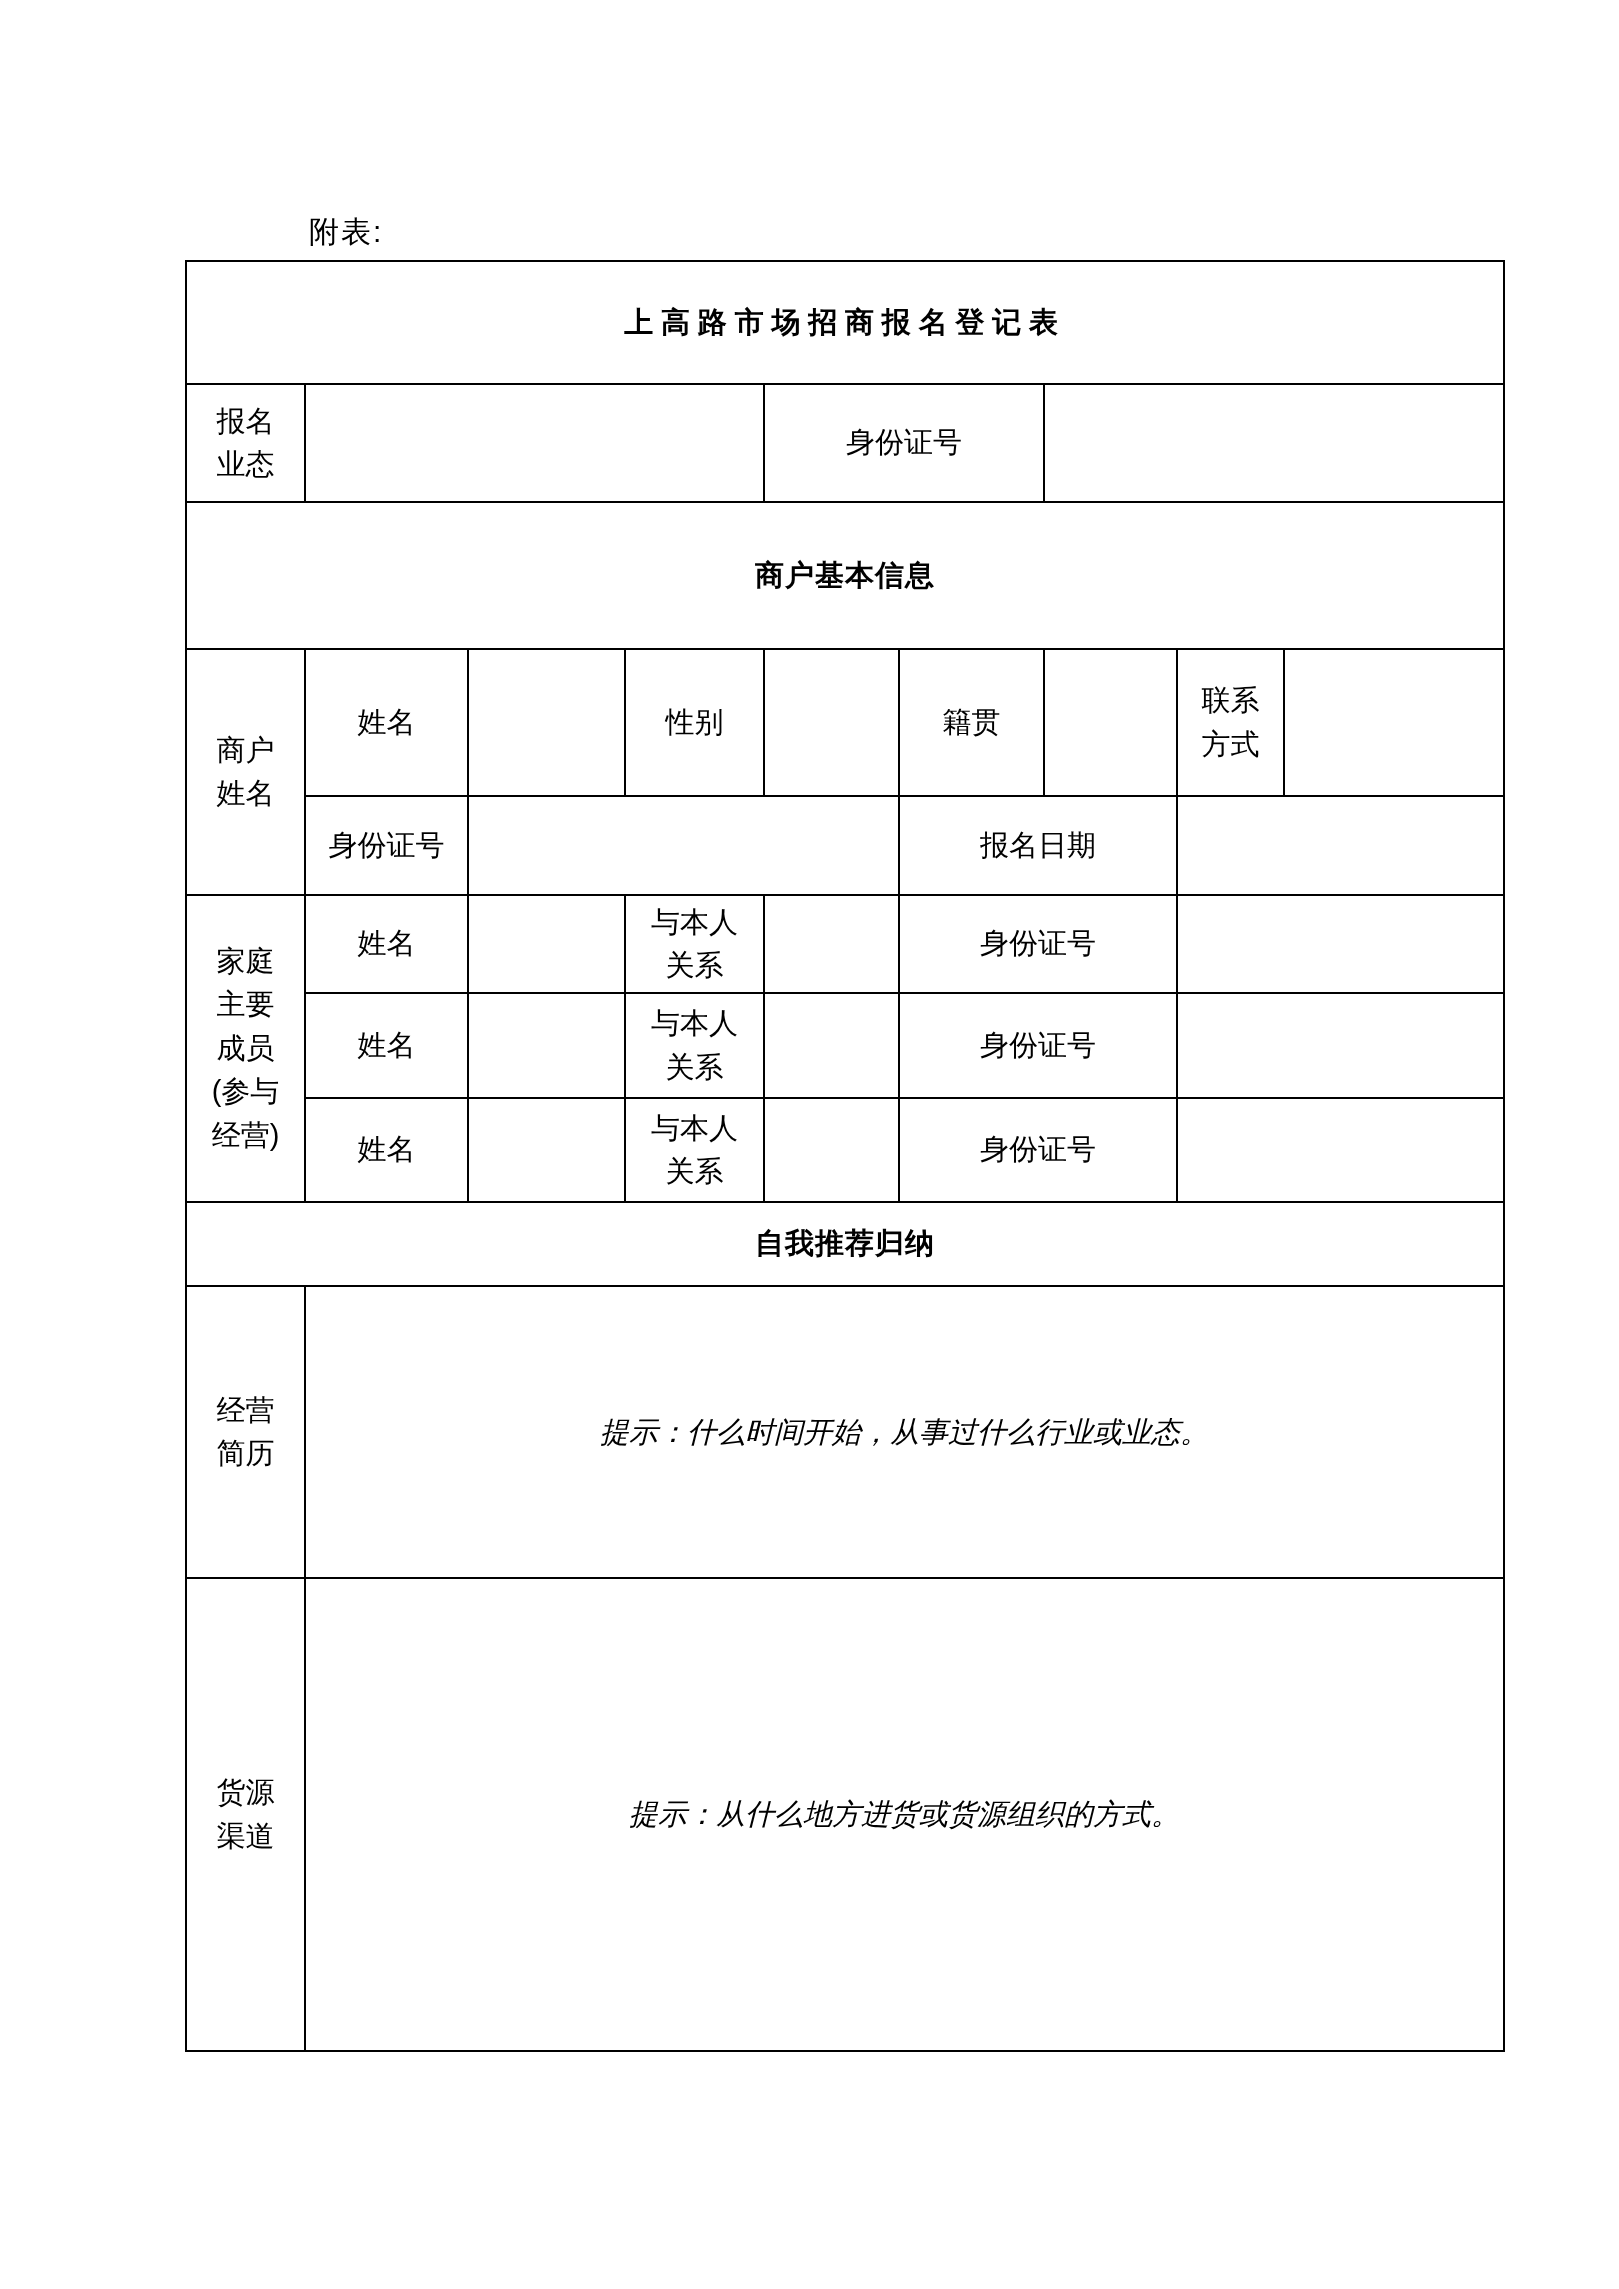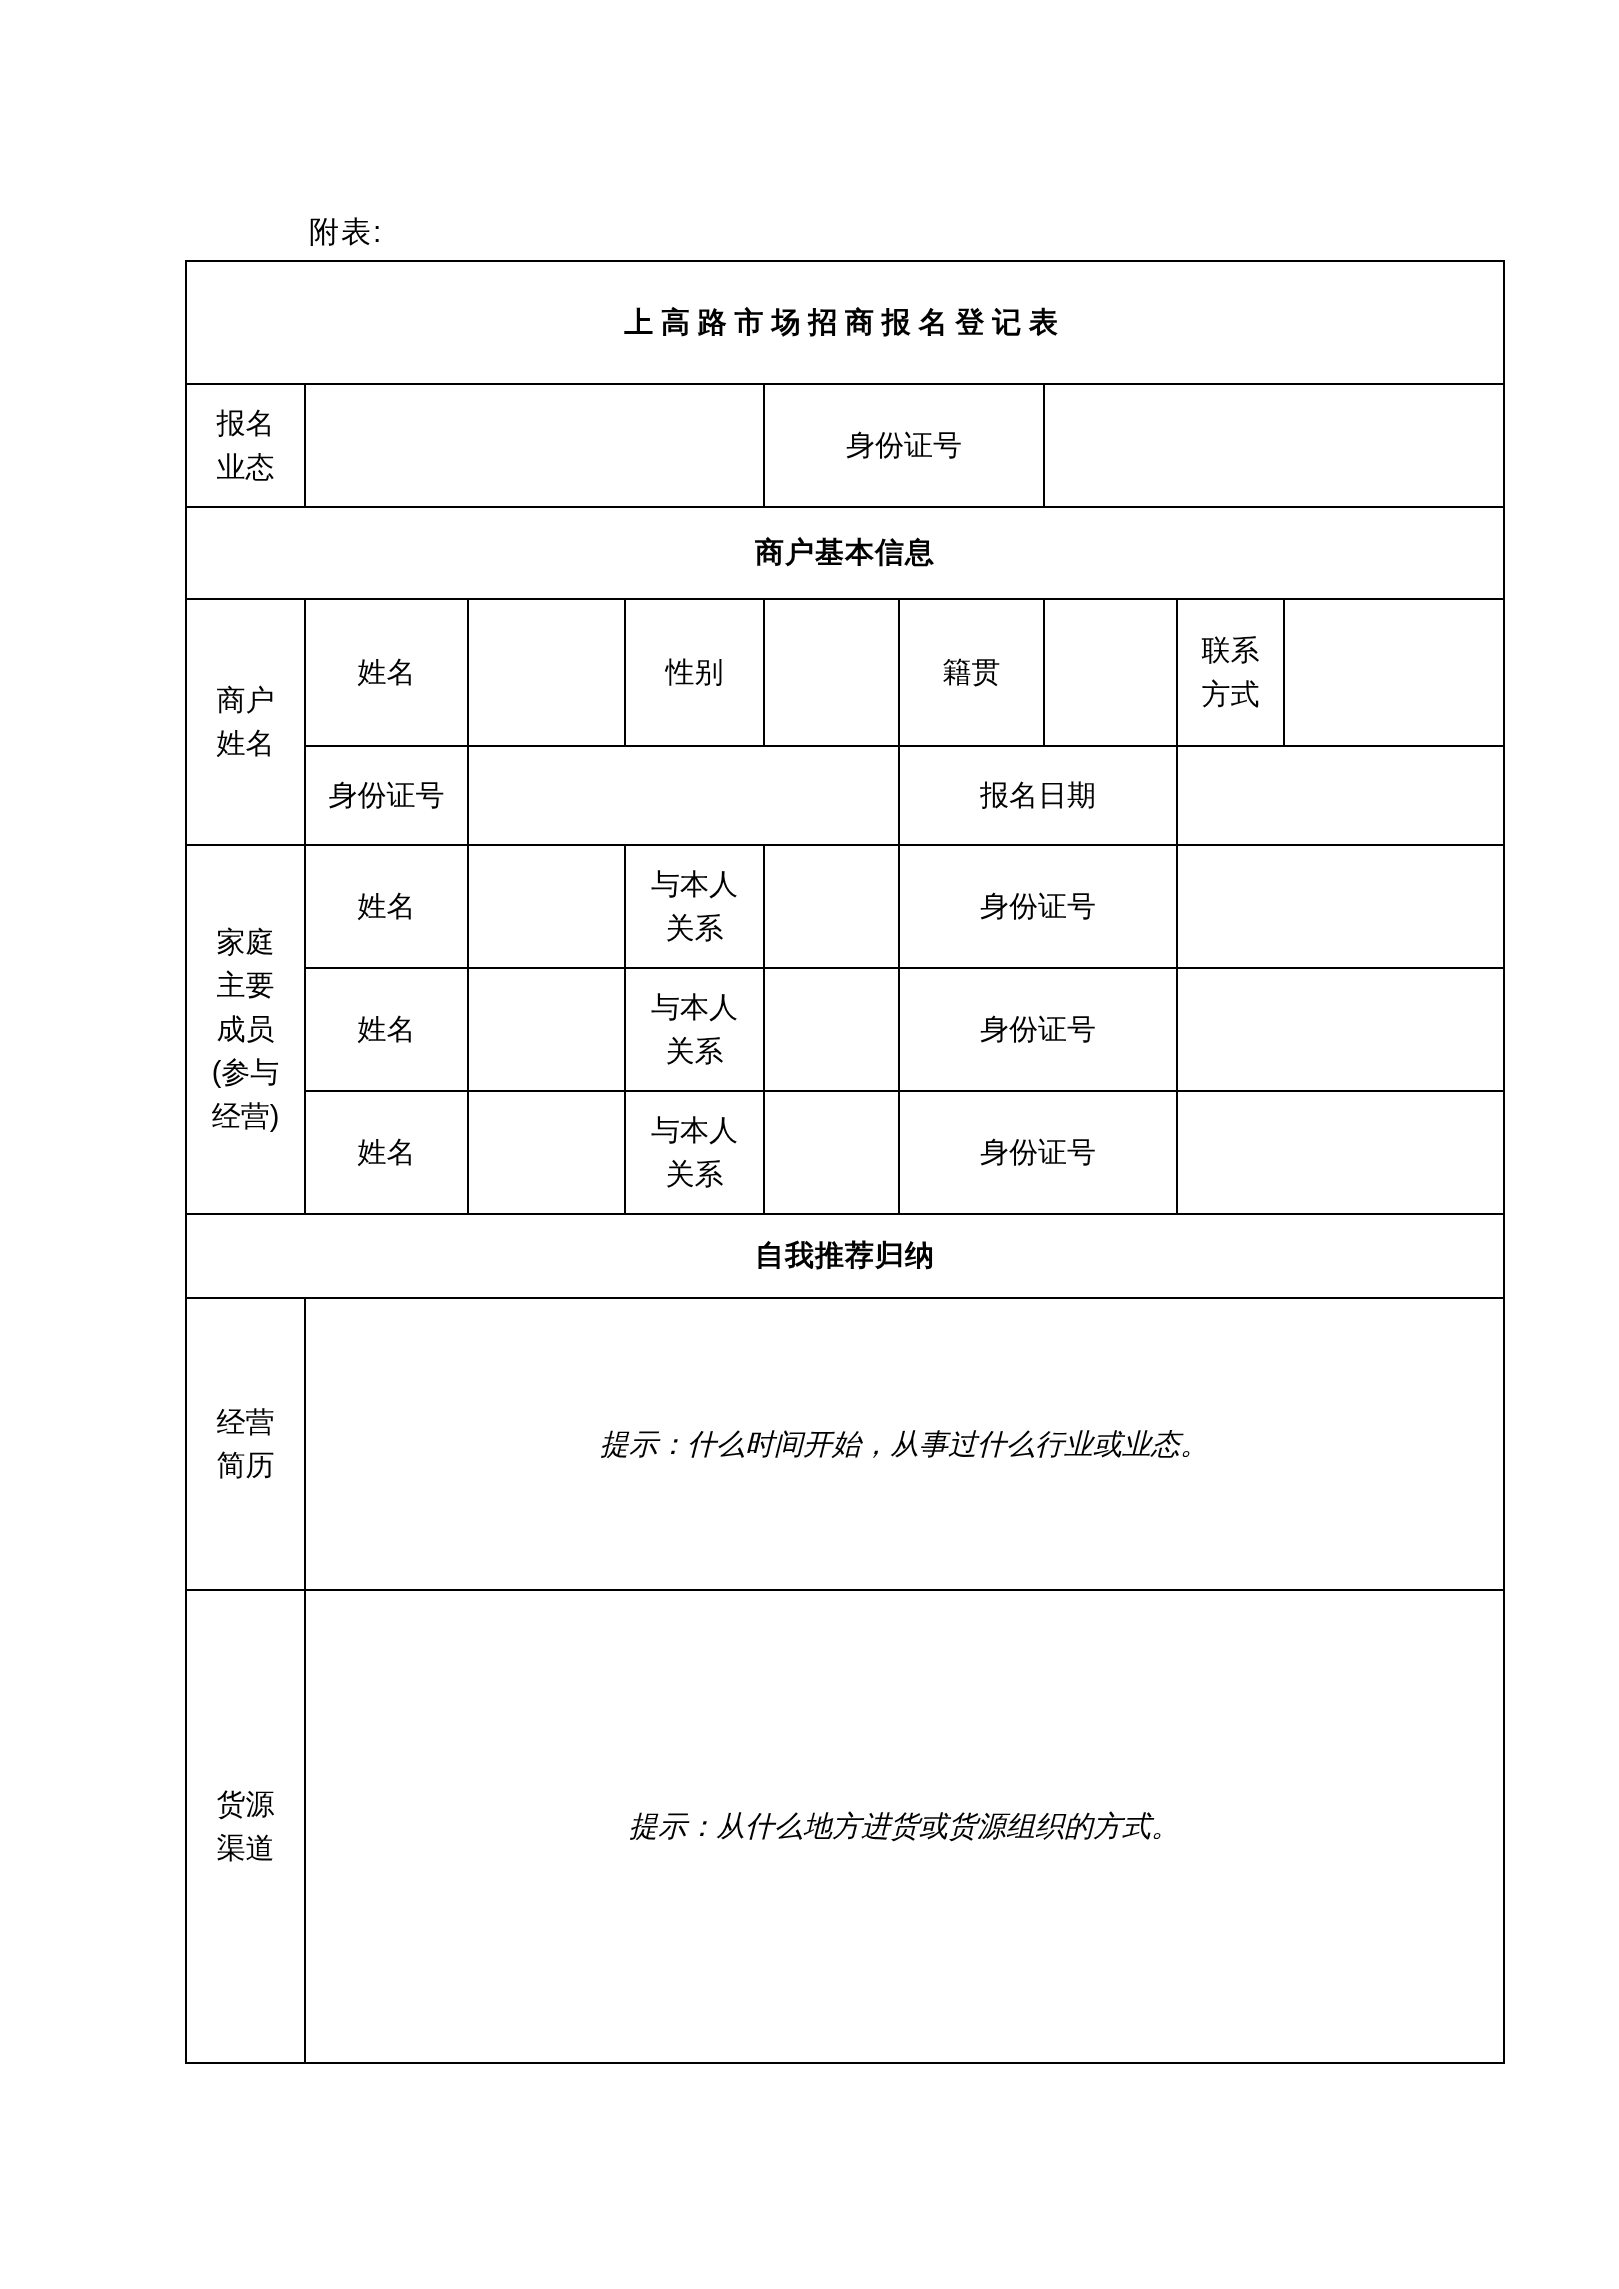--- a/index.html
+++ b/index.html
@@ -25,21 +25,21 @@
   table.reg-form {
     position: absolute;
     left: 185px;
     top: 260px;
     width: 1319px;
     border-collapse: collapse;
     table-layout: fixed;
   }
   table.reg-form td {
     border: 2px solid #000000;
-    padding: 17px;
+    padding: 0;
     text-align: center;
     vertical-align: middle;
     font-size: 29px;
     overflow: hidden;
   }
   td.form-title-cell {
     font-size: 45px;
     font-weight: bold;
     letter-spacing: 7.8px;
   }
@@ -86,21 +86,21 @@
   </tr>
 
   <tr style="height:118px">
     <td class="multiline">报名
 业态</td>
     <td colspan="3"></td>
     <td colspan="2">身份证号</td>
     <td colspan="3"></td>
   </tr>
 
-  <tr style="height:92px">
+  <tr style="height:147px">
     <td colspan="9" class="section-header">商户基本信息</td>
   </tr>
 
   <tr style="height:147px">
     <td rowspan="2" class="multiline group-label-cell">商户
 姓名</td>
     <td>姓名</td>
     <td></td>
     <td>性别</td>
     <td></td>

